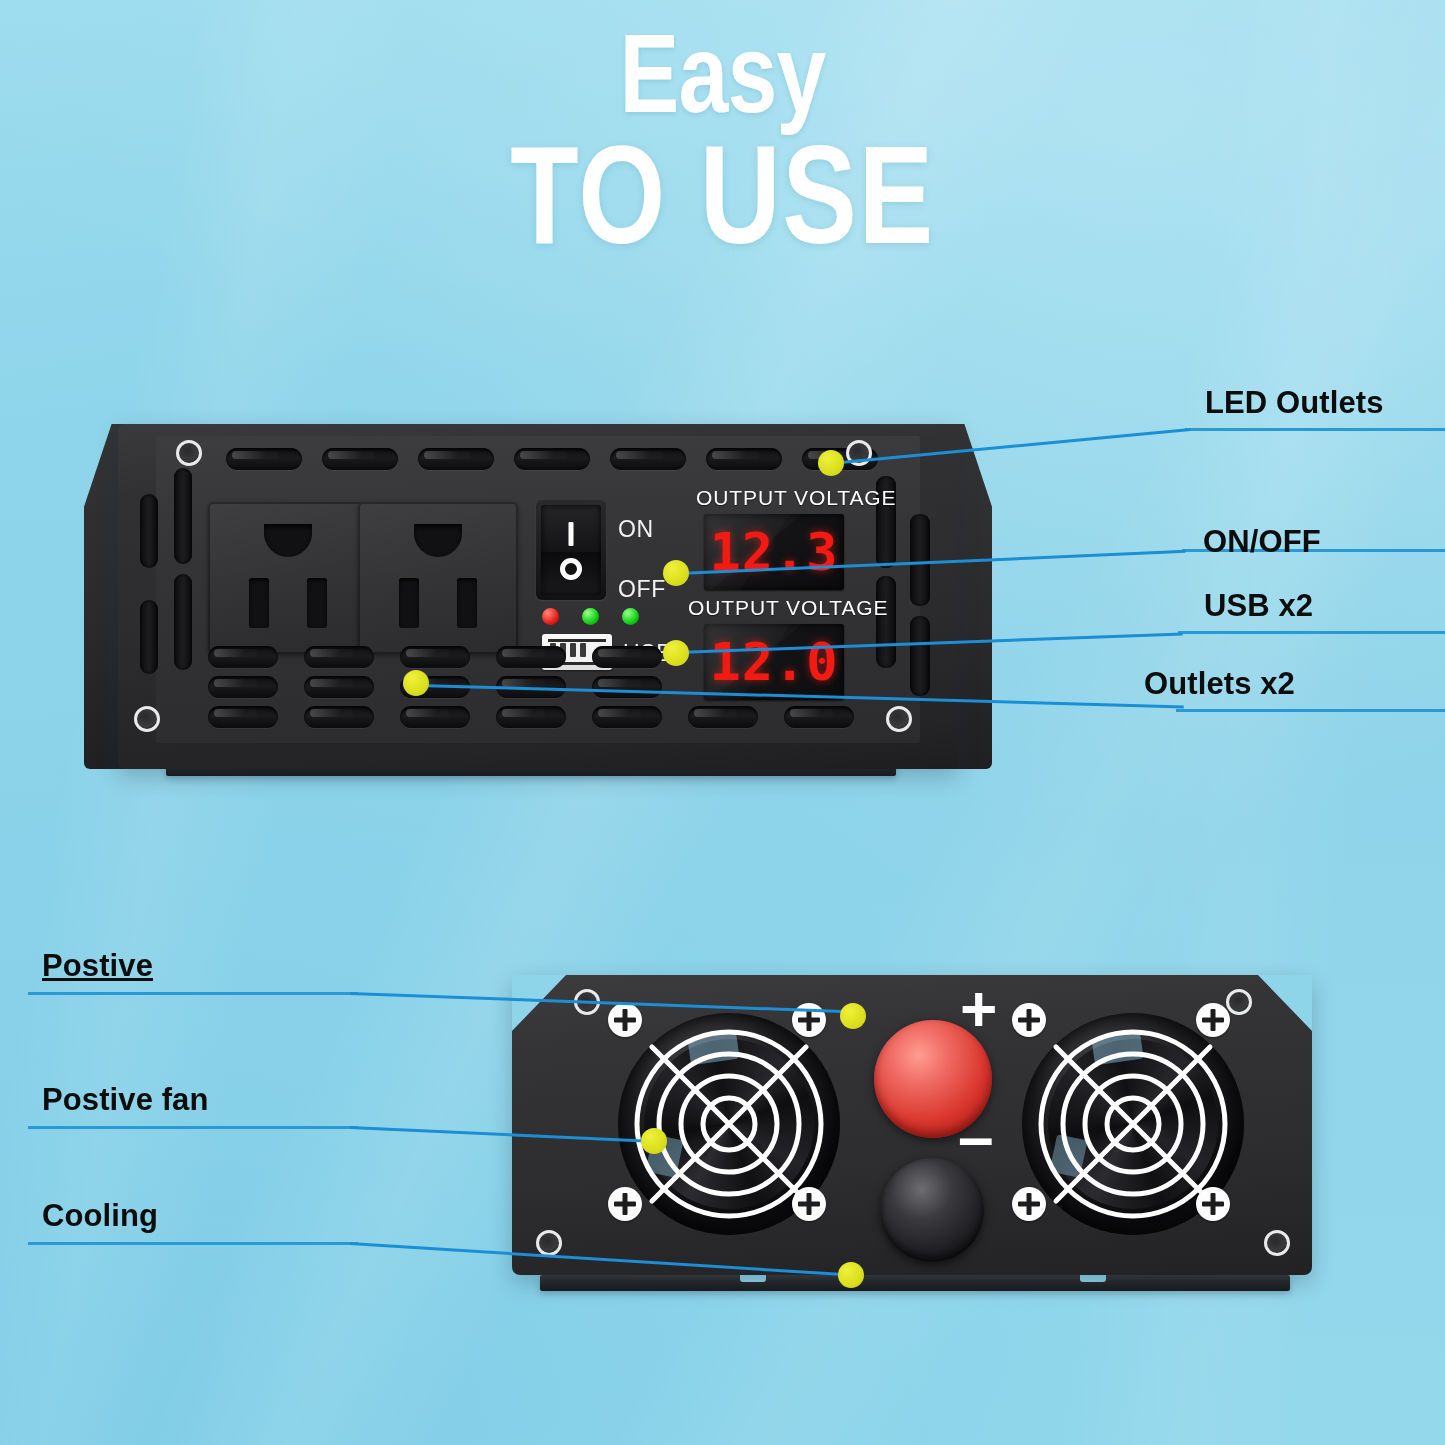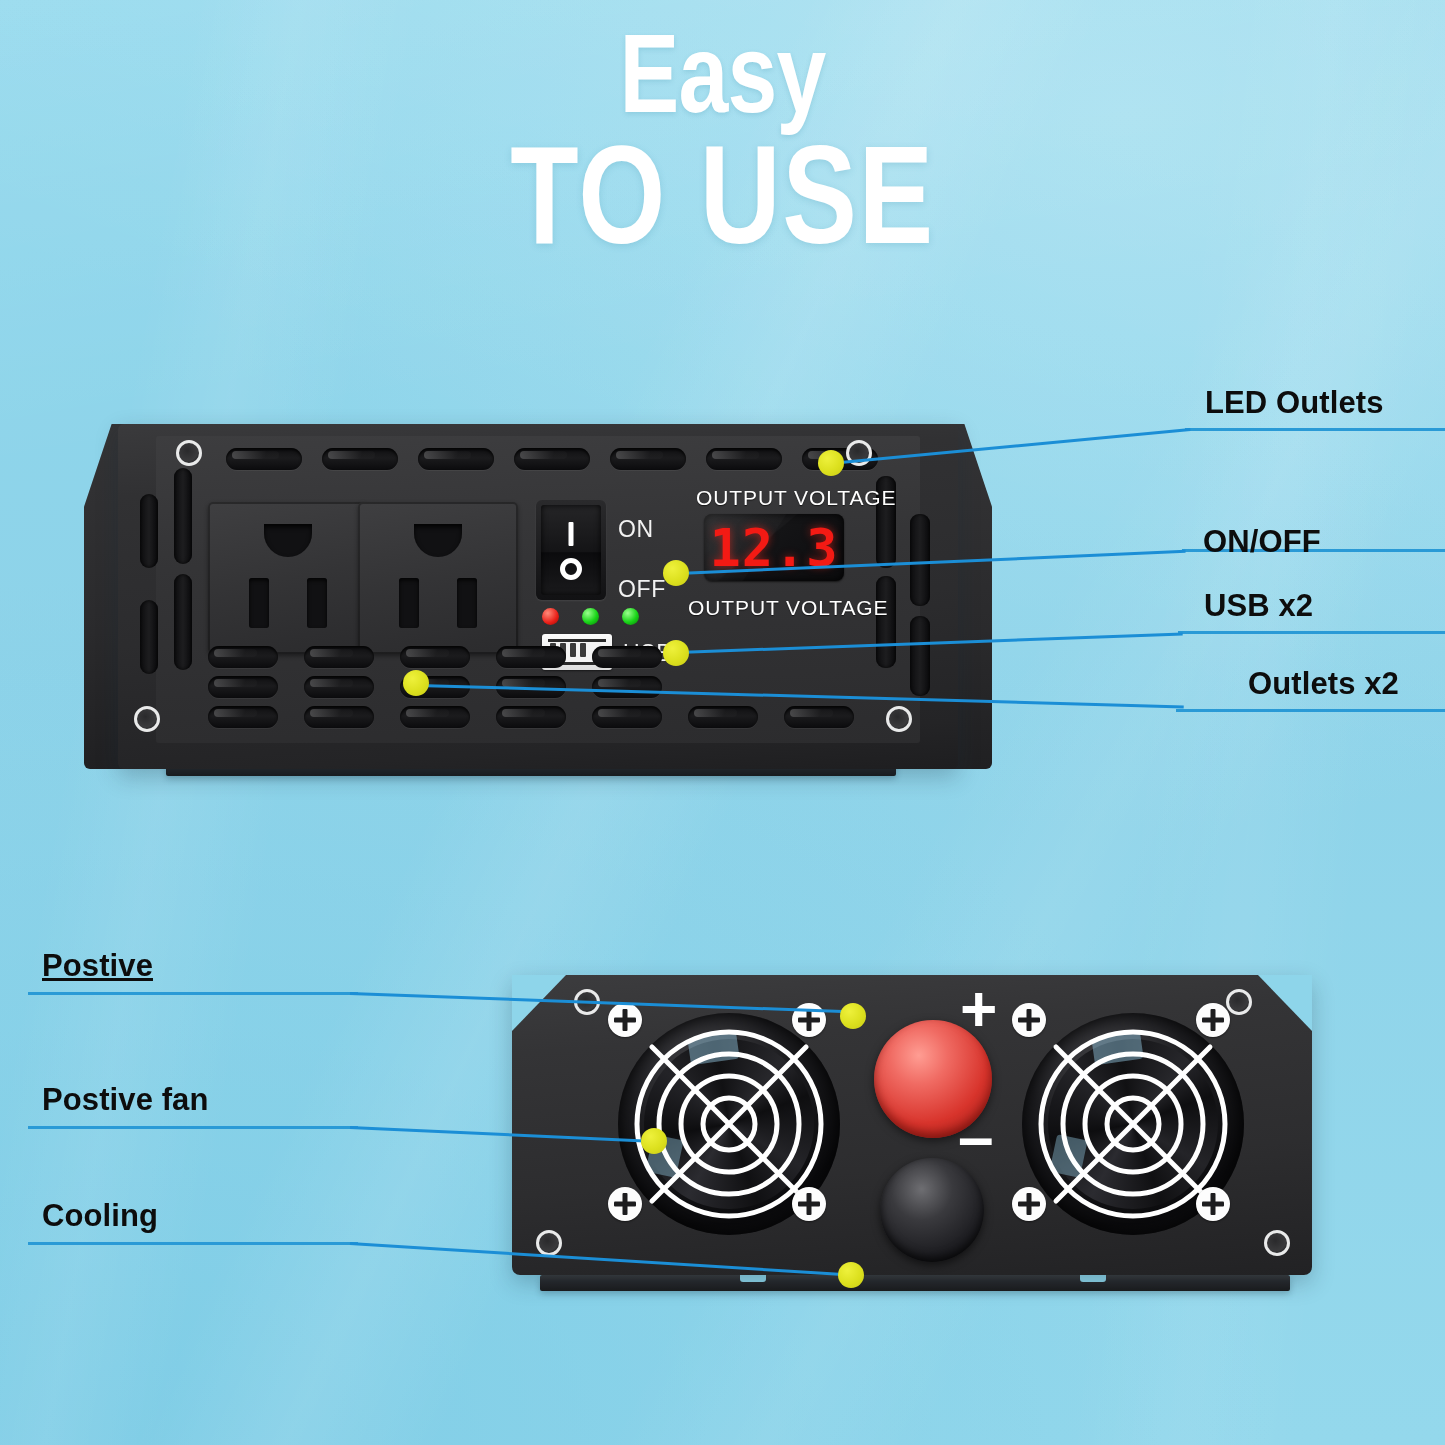--- a/index.html
+++ b/index.html
@@ -166,21 +166,21 @@
   }
   #usbport .pins { position:absolute; left:8px; top:9px; display:flex; gap:4px; }
   #usbport .pins i { display:block; width:6px; height:14px; background:#3a3a3a; border-radius:1px; }
 
   
   .meter-cap {
     position:absolute; color:#fff; font-size:21px; letter-spacing:0.9px; font-weight:normal;
     text-shadow:0 1px 1px rgba(0,0,0,0.6);
   }
   .meter {
-    position:absolute; width:140px; height:67px; border-radius:8px;
+    position:absolute; width:140px; height:76px; border-radius:3px;
     background:linear-gradient(140deg,#242426 0%,#1a1a1c 42%,#141416 43%,#0c0c0e 100%);
     box-shadow:inset 0 0 8px rgba(0,0,0,0.95), 0 1px 2px rgba(0,0,0,0.6);
     overflow:hidden;
   }
   .meter .sheen {
     position:absolute; left:-10%; top:-20%; width:80%; height:150%;
     background:linear-gradient(112deg, rgba(255,255,255,0.09) 0%, rgba(255,255,255,0.02) 60%, rgba(255,255,255,0) 61%);
     transform:skewX(-14deg);
   }
   .digits {
@@ -342,20 +342,24 @@
   </div>
   <div class="panel-text" style="left:505px; top:216px;">USB</div>
 
   <div class="meter-cap" style="left:578px; top:62px;">OUTPUT VOLTAGE</div>
   <div class="meter" style="left:586px; top:90px;">
     <span class="sheen"></span>
     <span class="digits">12.3</span>
   </div>
 
   <div class="meter-cap" style="left:570px; top:172px;">OUTPUT VOLTAGE</div>
+  <div class="meter" style="left:586px; top:200px;">
+    <span class="sheen"></span>
+    <span class="digits">12.0</span>
+  </div>
 
   <div class="vent-h" style="left:90px;  top:222px; width:70px; height:22px;">
       <span class="glint"></span>
     </div>
   <div class="vent-h" style="left:186px; top:222px; width:70px; height:22px;">
       <span class="glint"></span>
     </div>
   <div class="vent-h" style="left:282px; top:222px; width:70px; height:22px;">
       <span class="glint"></span>
     </div>
@@ -416,21 +420,21 @@
 <div class="callout-label" style="left:1203px; top:524px;">ON/OFF</div>
 <div class="rule" style="left:1182px; top:549px; width:263px;"></div>
 <div class="leader" style="left:678px; top:572px; width:508px; transform:rotate(-2.5deg);"></div>
 <div class="dot" style="left:663px; top:560px;"></div>
 
 <div class="callout-label" style="left:1204px; top:588px;">USB x2</div>
 <div class="rule" style="left:1178px; top:631px; width:267px;"></div>
 <div class="leader" style="left:678px; top:651px; width:505px; transform:rotate(-2.1deg);"></div>
 <div class="dot" style="left:663px; top:640px;"></div>
 
-<div class="callout-label" style="left:1248px; top:666px;">Outlets x2</div>
+<div class="callout-label" style="left:1144px; top:666px;">Outlets x2</div>
 <div class="rule" style="left:1176px; top:709px; width:269px;"></div>
 <div class="leader" style="left:418px; top:684px; width:766px; transform:rotate(1.6deg);"></div>
 <div class="dot" style="left:403px; top:670px;"></div>
 
 <div id="unit-bottom">
   <div class="chassis"></div>
   <div class="cut-l"></div>
   <div class="cut-r"></div>
 
   <div class="screwhole" style="left:62px;  top:14px;"></div>

